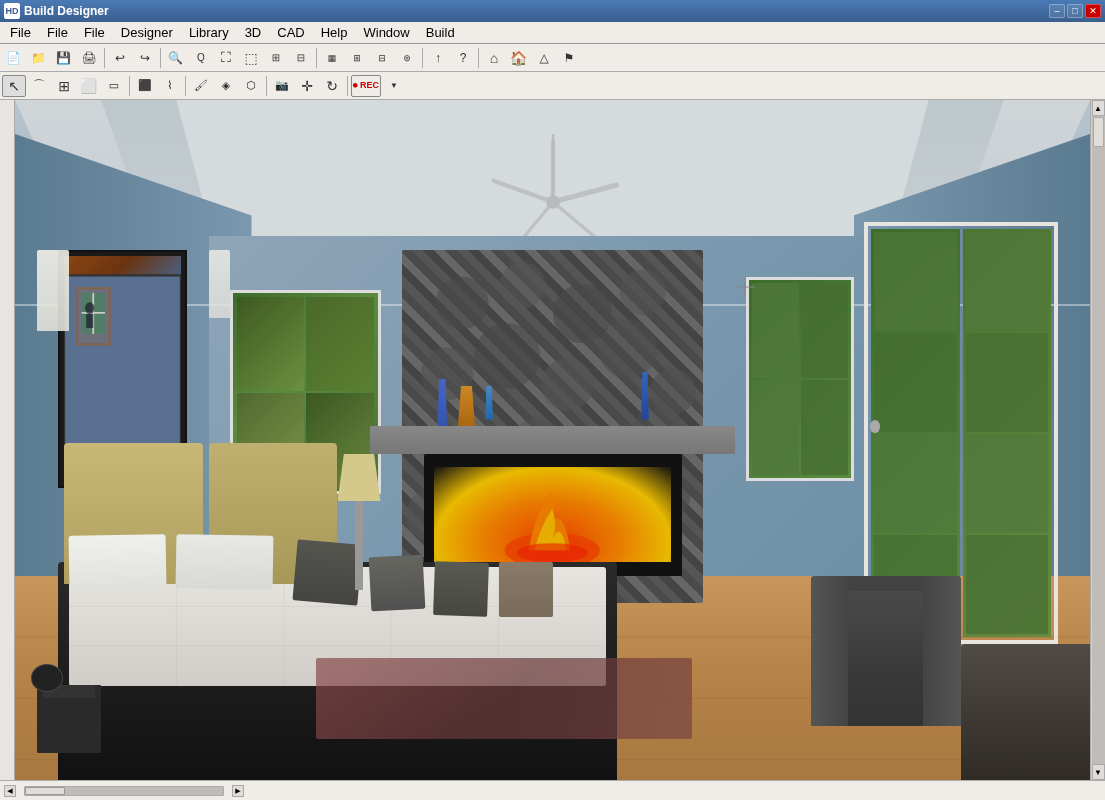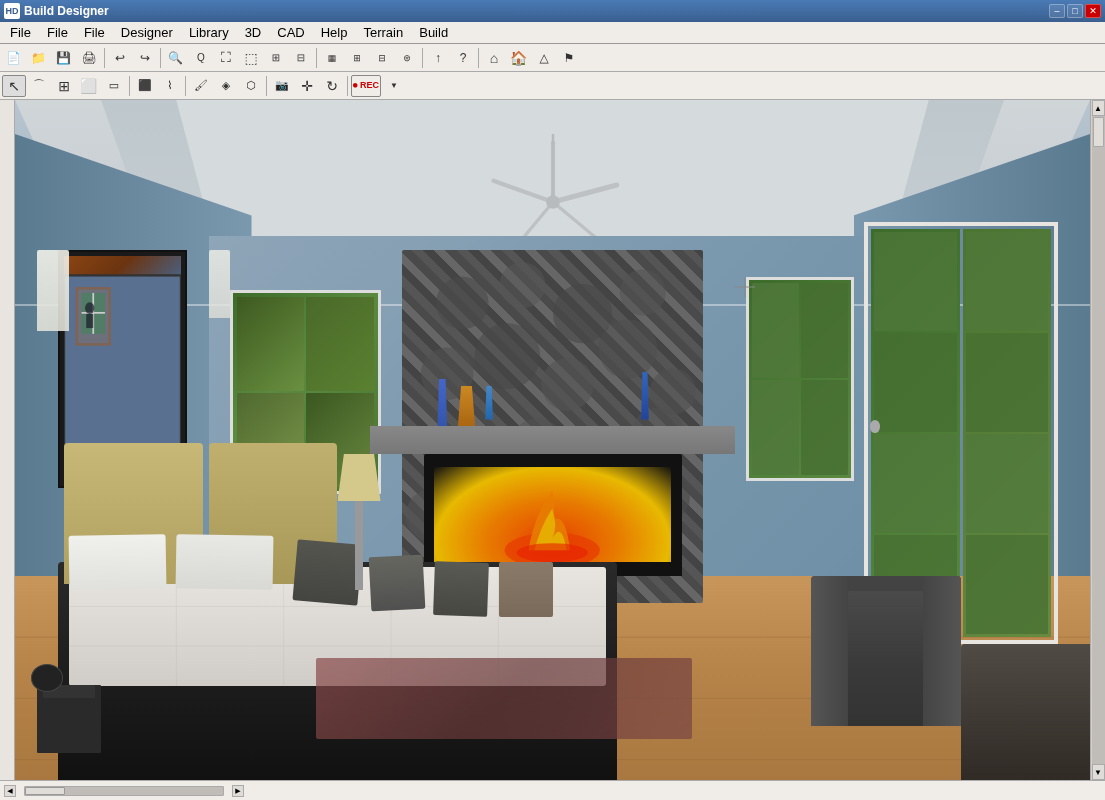--- a/index.html
+++ b/index.html
@@ -340,21 +340,21 @@
 
 <div id="menubar">
   <div class="menu-item">File</div>
   <div class="menu-item">File</div>
   <div class="menu-item">File</div>
   <div class="menu-item">Designer</div>
   <div class="menu-item">Library</div>
   <div class="menu-item">3D</div>
   <div class="menu-item">CAD</div>
   <div class="menu-item">Help</div>
-  <div class="menu-item">Terrain</div>
+  <div class="menu-item">Window</div>
   <div class="menu-item">Build</div>
 </div>
 
 <div id="toolbar1">
   <div class="tb-btn">📄</div>
   <div class="tb-btn">📁</div>
   <div class="tb-btn">💾</div>
   <div class="tb-btn">🖨</div>
   <div class="tb-separator"></div>
   <div class="tb-btn">↩</div>

